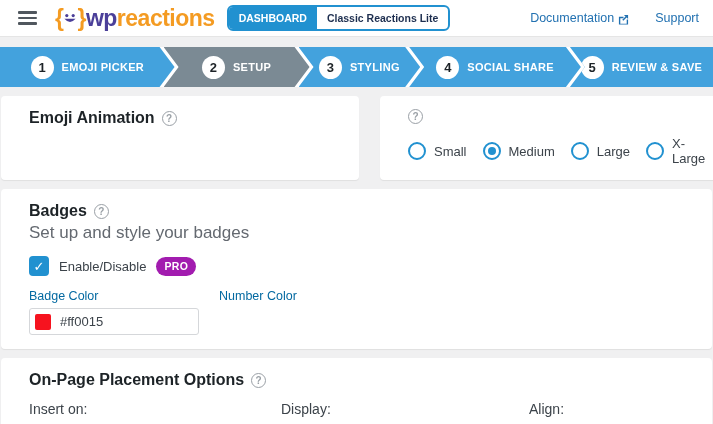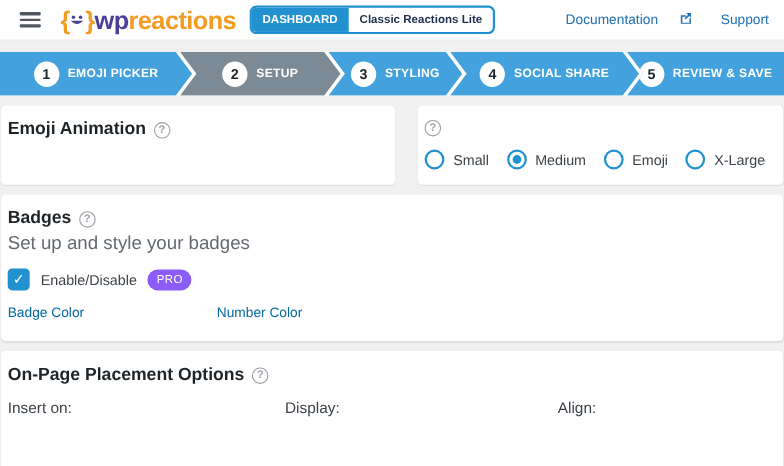--- a/index.html
+++ b/index.html
@@ -21,21 +21,21 @@
   .logo { display: flex; align-items: baseline; font-size: 23px; font-weight: 700; letter-spacing: -0.5px; cursor: pointer; }
   .logo .brace { color: #f49b22; font-weight: 600; }
   .logo .smiley { width: 16px; height: 16px; align-self: center; margin: 0 -1px; }
   .logo .wp { color: #4b3f99; }
   .logo .reactions { color: #f49b22; }
   .nav-toggle { display: flex; margin-left: 12px; border: 2px solid #2191d0; border-radius: 6px; overflow: hidden; background: #fff; justify-content: space-between; }
   .nav-toggle .seg { font-size: 10.5px; font-weight: 700; padding: 5px 10px; cursor: pointer; white-space: nowrap; }
   .nav-toggle .seg.active { background: #2191d0; color: #fff; }
   .nav-toggle .seg.inactive { color: #1d2e4f; }
   .header-links { margin-left: auto; display: flex; align-items: center; gap: 26px; }
-  .hlink { color: #2271b1; font-size: 12.5px; text-decoration: none; display: flex; align-items: flex-start; gap: 20px; cursor: pointer; }
+  .hlink { color: #2271b1; font-size: 12.5px; text-decoration: none; display: flex; align-items: flex-end; gap: 4px; cursor: pointer; }
   .ext-icon { width: 11px; height: 11px; }
 
   
   .stepper { display: flex; height: 40px; margin-top: 10px; background: #fff; }
   .step {
     display: flex; align-items: center; justify-content: center; gap: 8px;
     background: #43a2dd; color: #fff; position: relative; cursor: pointer;
   }
   .step.active { background: #7b8a94; }
   .step.first { clip-path: polygon(0 0, calc(100% - 15px) 0, 100% 50%, calc(100% - 15px) 100%, 0 100%); }
@@ -45,21 +45,21 @@
   .step-num {
     width: 23px; height: 23px; border-radius: 50%; background: #fff; color: #1d2327;
     font-weight: 700; font-size: 13px; display: flex; align-items: center; justify-content: center; flex: none;
   }
   .step-label { font-size: 11px; font-weight: 700; letter-spacing: 0.3px; white-space: nowrap; }
 
   
   .content { padding: 9px 1px 0 1px; }
   .panel {
     background: #fff; border-radius: 4px; box-shadow: 0 1px 1px rgba(0,0,0,0.07);
-    padding: 13px 16px 14px 6px; margin-bottom: 9px;
+    padding: 13px 16px 14px 28px; margin-bottom: 9px;
   }
   .row-2 { display: flex; gap: 21px; margin-bottom: 0; }
   .row-2 .panel { margin-bottom: 9px; }
   .panel-animation { width: 358px; flex: none; }
   .panel-sizes { flex: 1; }
   h2.panel-title { font-size: 16px; font-weight: 700; color: #1d2327; display: flex; align-items: center; gap: 7px; }
   .help-icon {
     width: 15px; height: 15px; border: 1px solid #9aa0a6; border-radius: 50%;
     color: #9aa0a6; font-size: 10px; font-weight: 700; display: inline-flex;
     align-items: center; justify-content: center; cursor: pointer;
@@ -78,21 +78,21 @@
   }
   .radio-label { font-size: 13px; color: #3c434a; }
 
   
   .enable-row { display: flex; align-items: center; gap: 10px; margin-top: 13px; }
   .checkbox {
     width: 20px; height: 20px; background: #2191d0; border-radius: 4px; color: #fff;
     font-size: 13px; display: flex; align-items: center; justify-content: center; cursor: pointer;
   }
   .pro-badge {
-    background: #8b5cf6; color: #fff; font-size: 10.5px; font-weight: 400;
+    background: #a21caf; color: #fff; font-size: 10.5px; font-weight: 700;
     padding: 3.5px 8px; border-radius: 10px; letter-spacing: 0.3px;
   }
   .color-fields { display: flex; gap: 20px; margin-top: 13px; }
   .color-field { width: 170px; }
   .color-field.second { margin-left: 0; }
   .field-label { font-size: 12.5px; color: #0369a1; margin-bottom: 5px; }
   .color-input {
     display: flex; align-items: center; gap: 9px; border: 1px solid #d5d7da; border-radius: 3px;
     background: #fff; height: 27px; padding: 0 8px 0 5px; cursor: text;
   }
@@ -185,21 +185,21 @@
         <div class="radio">
           <span class="radio-circle"></span>
           <span class="radio-label">Small</span>
         </div>
         <div class="radio checked">
           <span class="radio-circle"></span>
           <span class="radio-label">Medium</span>
         </div>
         <div class="radio">
           <span class="radio-circle"></span>
-          <span class="radio-label">Emoji</span>
+          <span class="radio-label">Large</span>
         </div>
         <div class="radio">
           <span class="radio-circle"></span>
           <span class="radio-label">X-Large</span>
         </div>
       </div>
     </div>
   </div>
 
   <div class="panel">
@@ -209,20 +209,24 @@
     </h2>
     <div class="subtitle">Set up and style your badges</div>
     <div class="enable-row">
       <span class="checkbox">✓</span>
       <span class="radio-label">Enable/Disable</span>
       <span class="pro-badge">PRO</span>
     </div>
     <div class="color-fields">
       <div class="color-field">
         <div class="field-label">Badge Color</div>
+        <div class="color-input">
+          <span class="swatch red"></span>
+          <span class="color-value">#ff0015</span>
+        </div>
       </div>
       <div class="color-field second">
         <div class="field-label">Number Color</div>
       </div>
     </div>
   </div>
 
   <div class="panel panel-placement">
     <h2 class="panel-title">
       <span>On-Page Placement Options</span>

